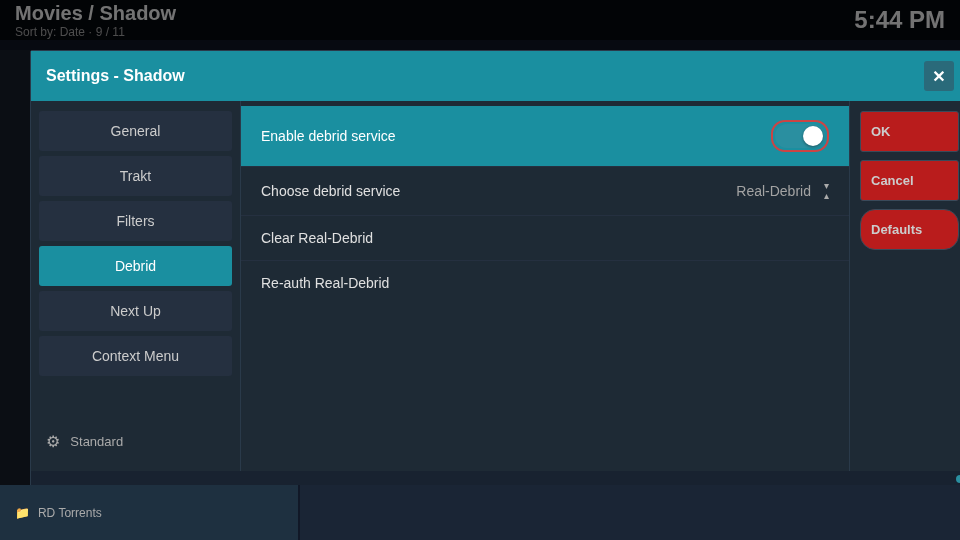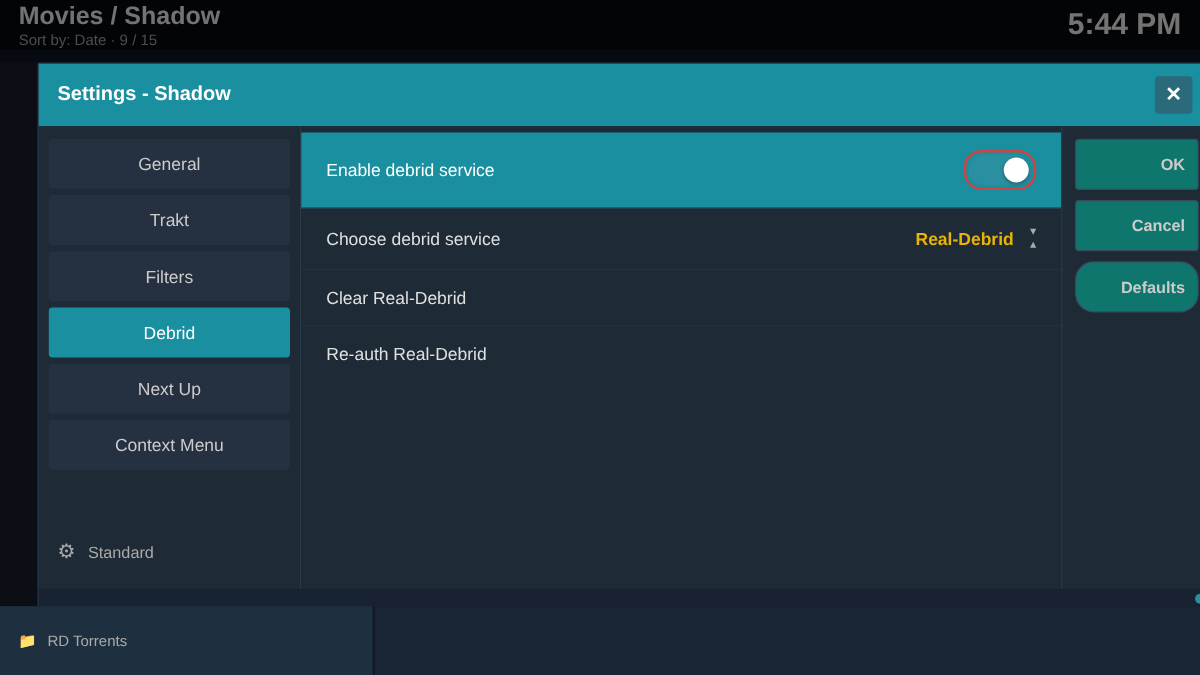--- a/index.html
+++ b/index.html
@@ -224,46 +224,45 @@
 
     .dropdown-arrows {
       display: flex;
       flex-direction: column;
       color: #aaaaaa;
       font-size: 10px;
       line-height: 1;
     }
 
     .service-value {
-      color: #eab308;
+      color: #a3a3a3;
       font-size: 14px;
       margin-right: 5px;
-      font-weight: bold;
     }
 
     
     .action-buttons {
       width: 120px;
       background: #1e2a35;
       padding: 10px;
       display: flex;
       flex-direction: column;
       gap: 8px;
       border-left: 1px solid #2a3a4a;
     }
 
     .action-btn {
       padding: 12px 10px;
-      background: #0f766e;
+      background: #b91c1c;
       border: 1px solid #3a4a5a;
       border-radius: 3px;
       color: #cccccc;
       font-size: 13px;
       cursor: pointer;
-      text-align: right;
+      text-align: left;
       font-weight: bold;
     }
 
     .action-btn.defaults-btn {
       font-weight: bold;
       border-radius: 15px;
     }
 
     
     .dialog-footer {
@@ -282,21 +281,21 @@
       border-radius: 50%;
     }
   </style>
 </head>
 <body>
 
 <div class="bg-scene">
   <div class="bg-top-bar">
     <div class="bg-title-area">
       <div class="bg-main-title">Movies / Shadow</div>
-      <div class="bg-subtitle">Sort by: Date · 9 / 15</div>
+      <div class="bg-subtitle">Sort by: Date · 9 / 11</div>
     </div>
     <div class="bg-clock">5:44 PM</div>
   </div>
   <div class="bg-content"></div>
 </div>
 
 <div class="modal-overlay">
   <div class="dialog">
 
     <div class="dialog-titlebar">

